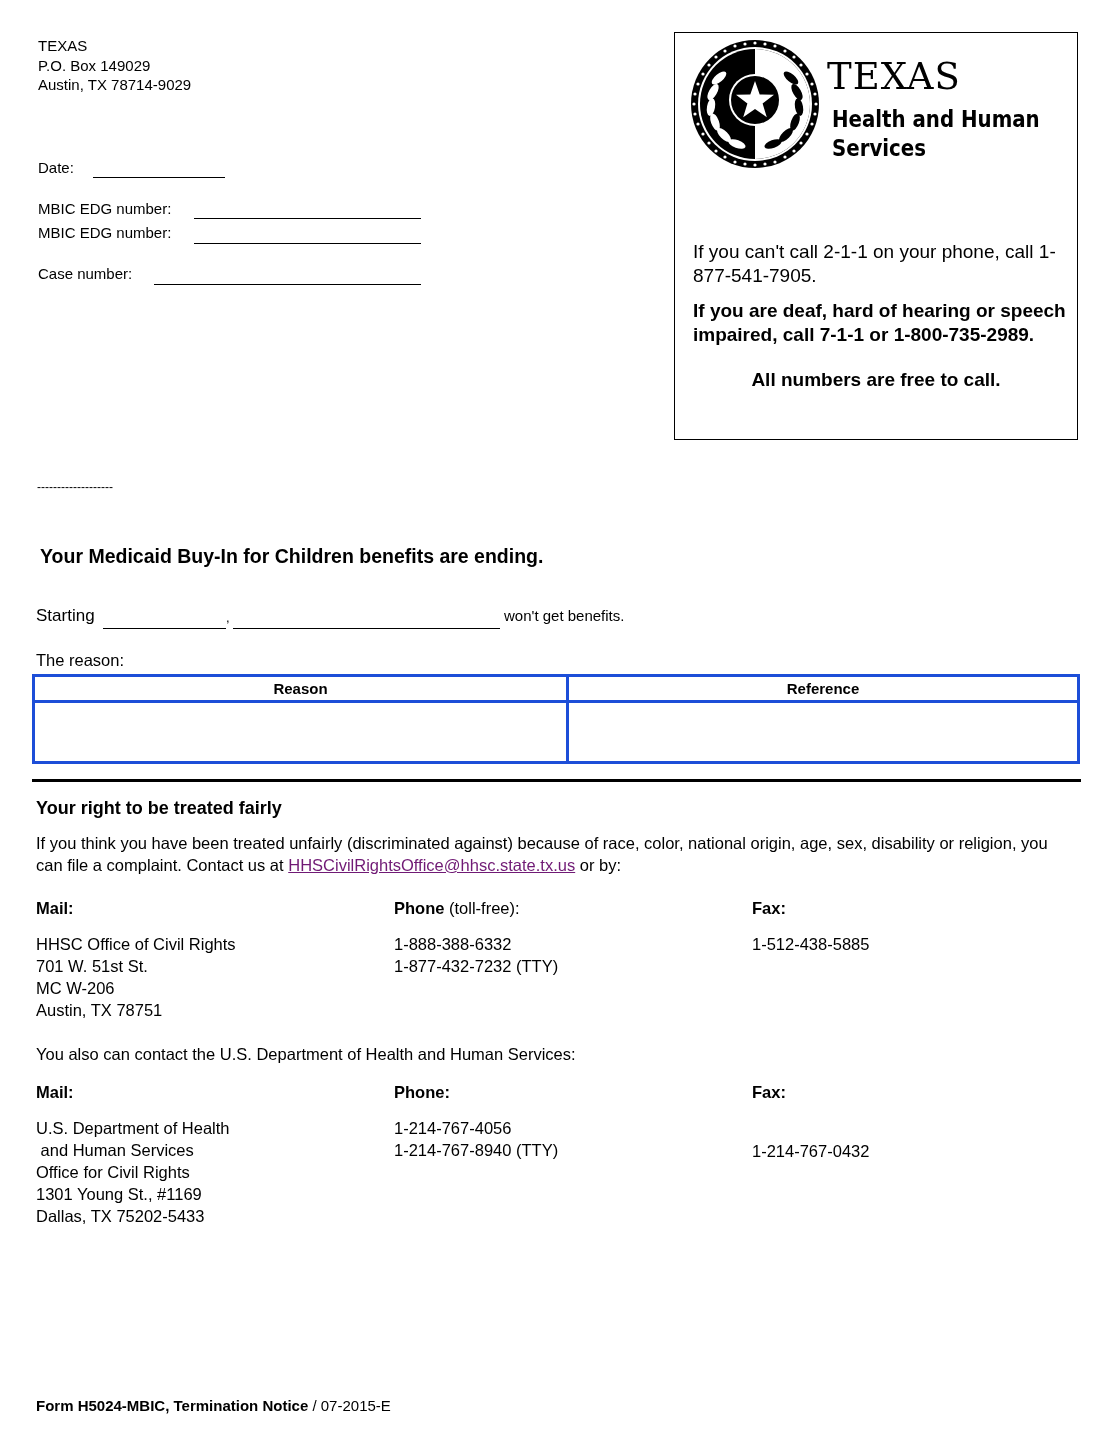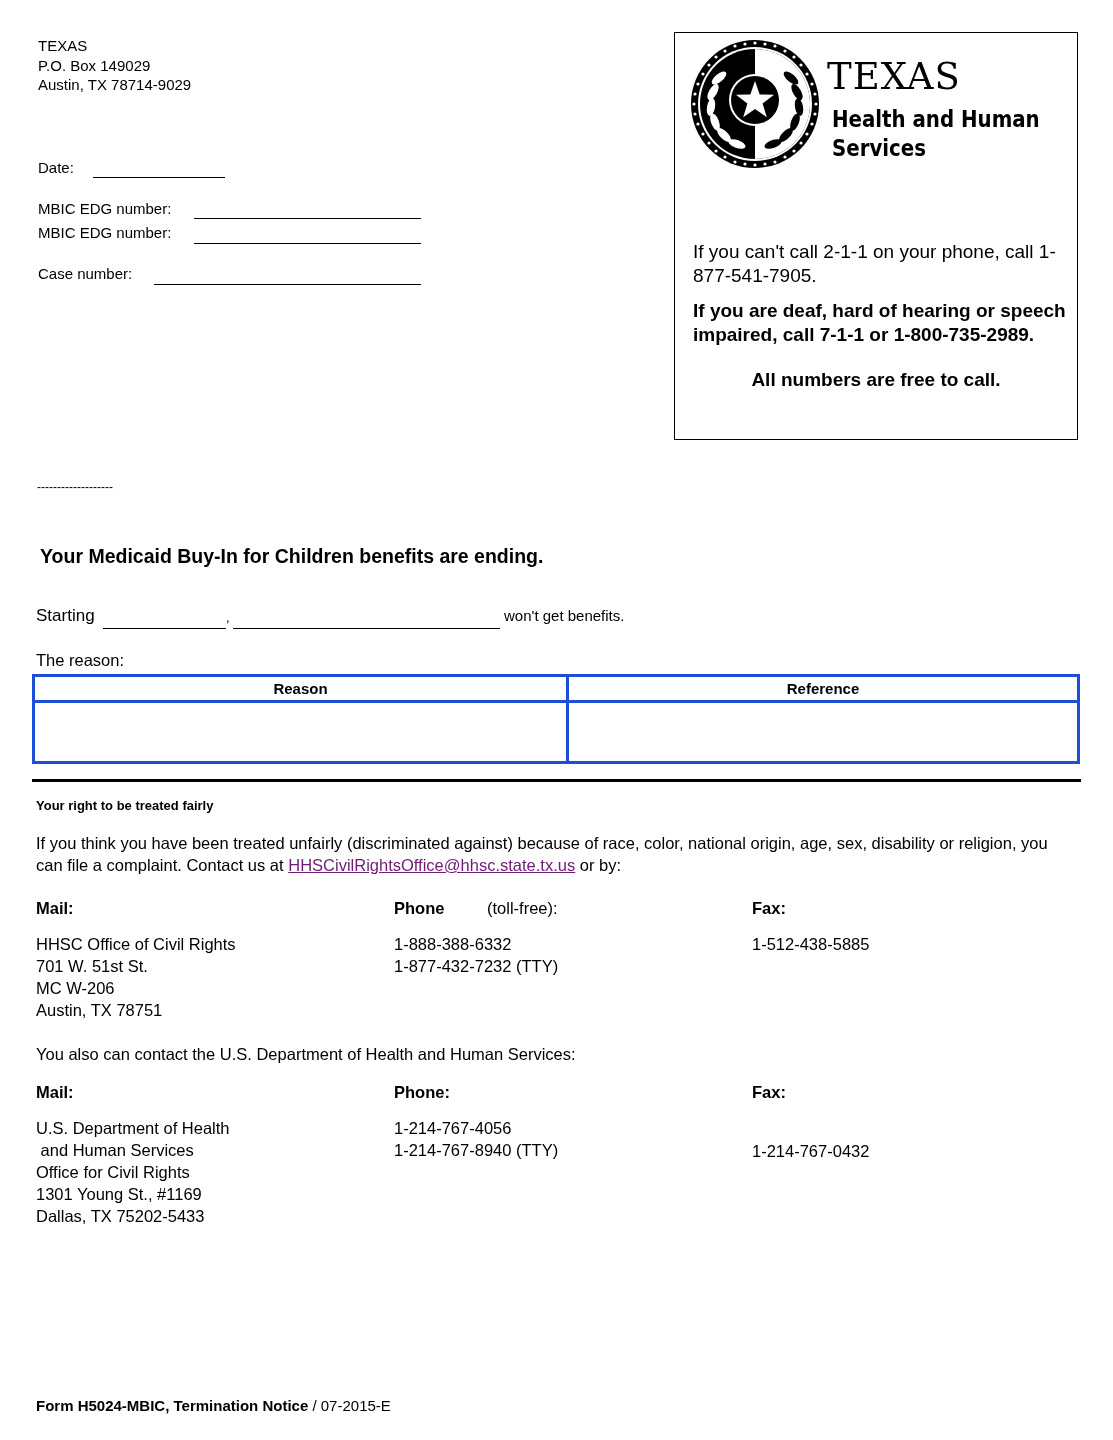--- a/index.html
+++ b/index.html
@@ -17,25 +17,25 @@
   .dashes { left: 37px; top: 480px; font-size: 12px; letter-spacing: 0px; }
   .title { left: 40px; top: 545px; font-size: 19.5px; font-weight: bold; }
   .starting { left: 36px; top: 606px; font-size: 17px; }
   .wontget { left: 504px; top: 607px; font-size: 15px; }
   .reason-label { left: 36px; top: 651px; font-size: 16.5px; }
   table.reasons { position: absolute; left: 32px; top: 674px; width: 1048px; border-collapse: collapse; }
   table.reasons th, table.reasons td { border: 3px solid #1d4ed8; font-size: 15px; }
   table.reasons th { height: 23px; font-weight: bold; text-align: center; padding: 0; }
   table.reasons td { height: 56px; }
   .rule { left: 32px; top: 779px; width: 1049px; height: 3px; background: #000; }
-  .rights-h { left: 36px; top: 798px; font-size: 13px; font-weight: bold; }
+  .rights-h { left: 36px; top: 798px; font-size: 18px; font-weight: bold; }
   .rights-p { left: 36px; top: 832px; width: 1040px; font-size: 16.5px; line-height: 22px; }
   .rights-p a { color: #701a75; text-decoration: underline; }
   .col-h { font-size: 16.5px; font-weight: bold; }
-  .col-h .normal { font-weight: normal; padding-left: 38px; }
+  .col-h .normal { font-weight: normal; }
   .col-lines { font-size: 16.5px; line-height: 22px; white-space: pre; }
   .also { left: 36px; top: 1045px; font-size: 16.5px; }
   .footer { left: 36px; top: 1389px; font-size: 15px; margin-top: 8px; }
   .footer b { font-weight: bold; }
 </style>
 </head>
 <body>
 
 <div class="abs addr">
   <div>TEXAS</div>

